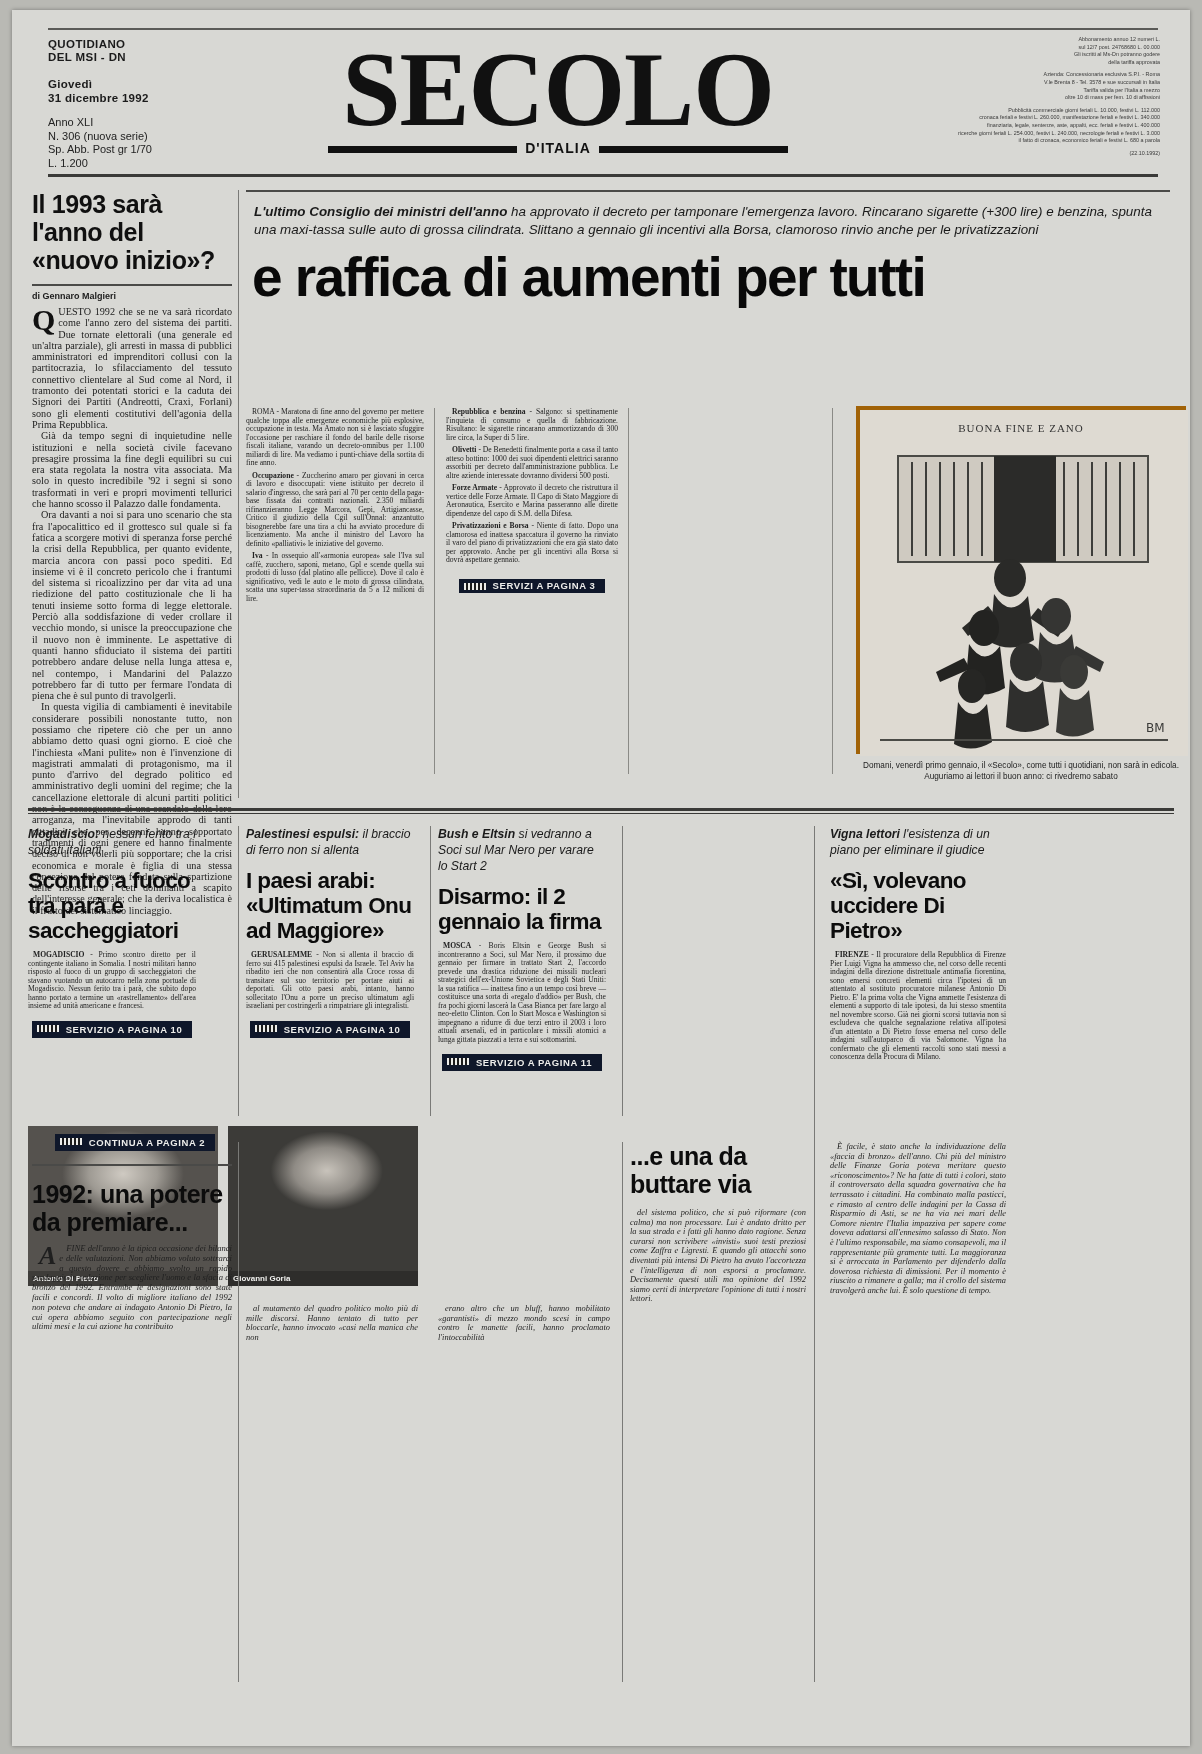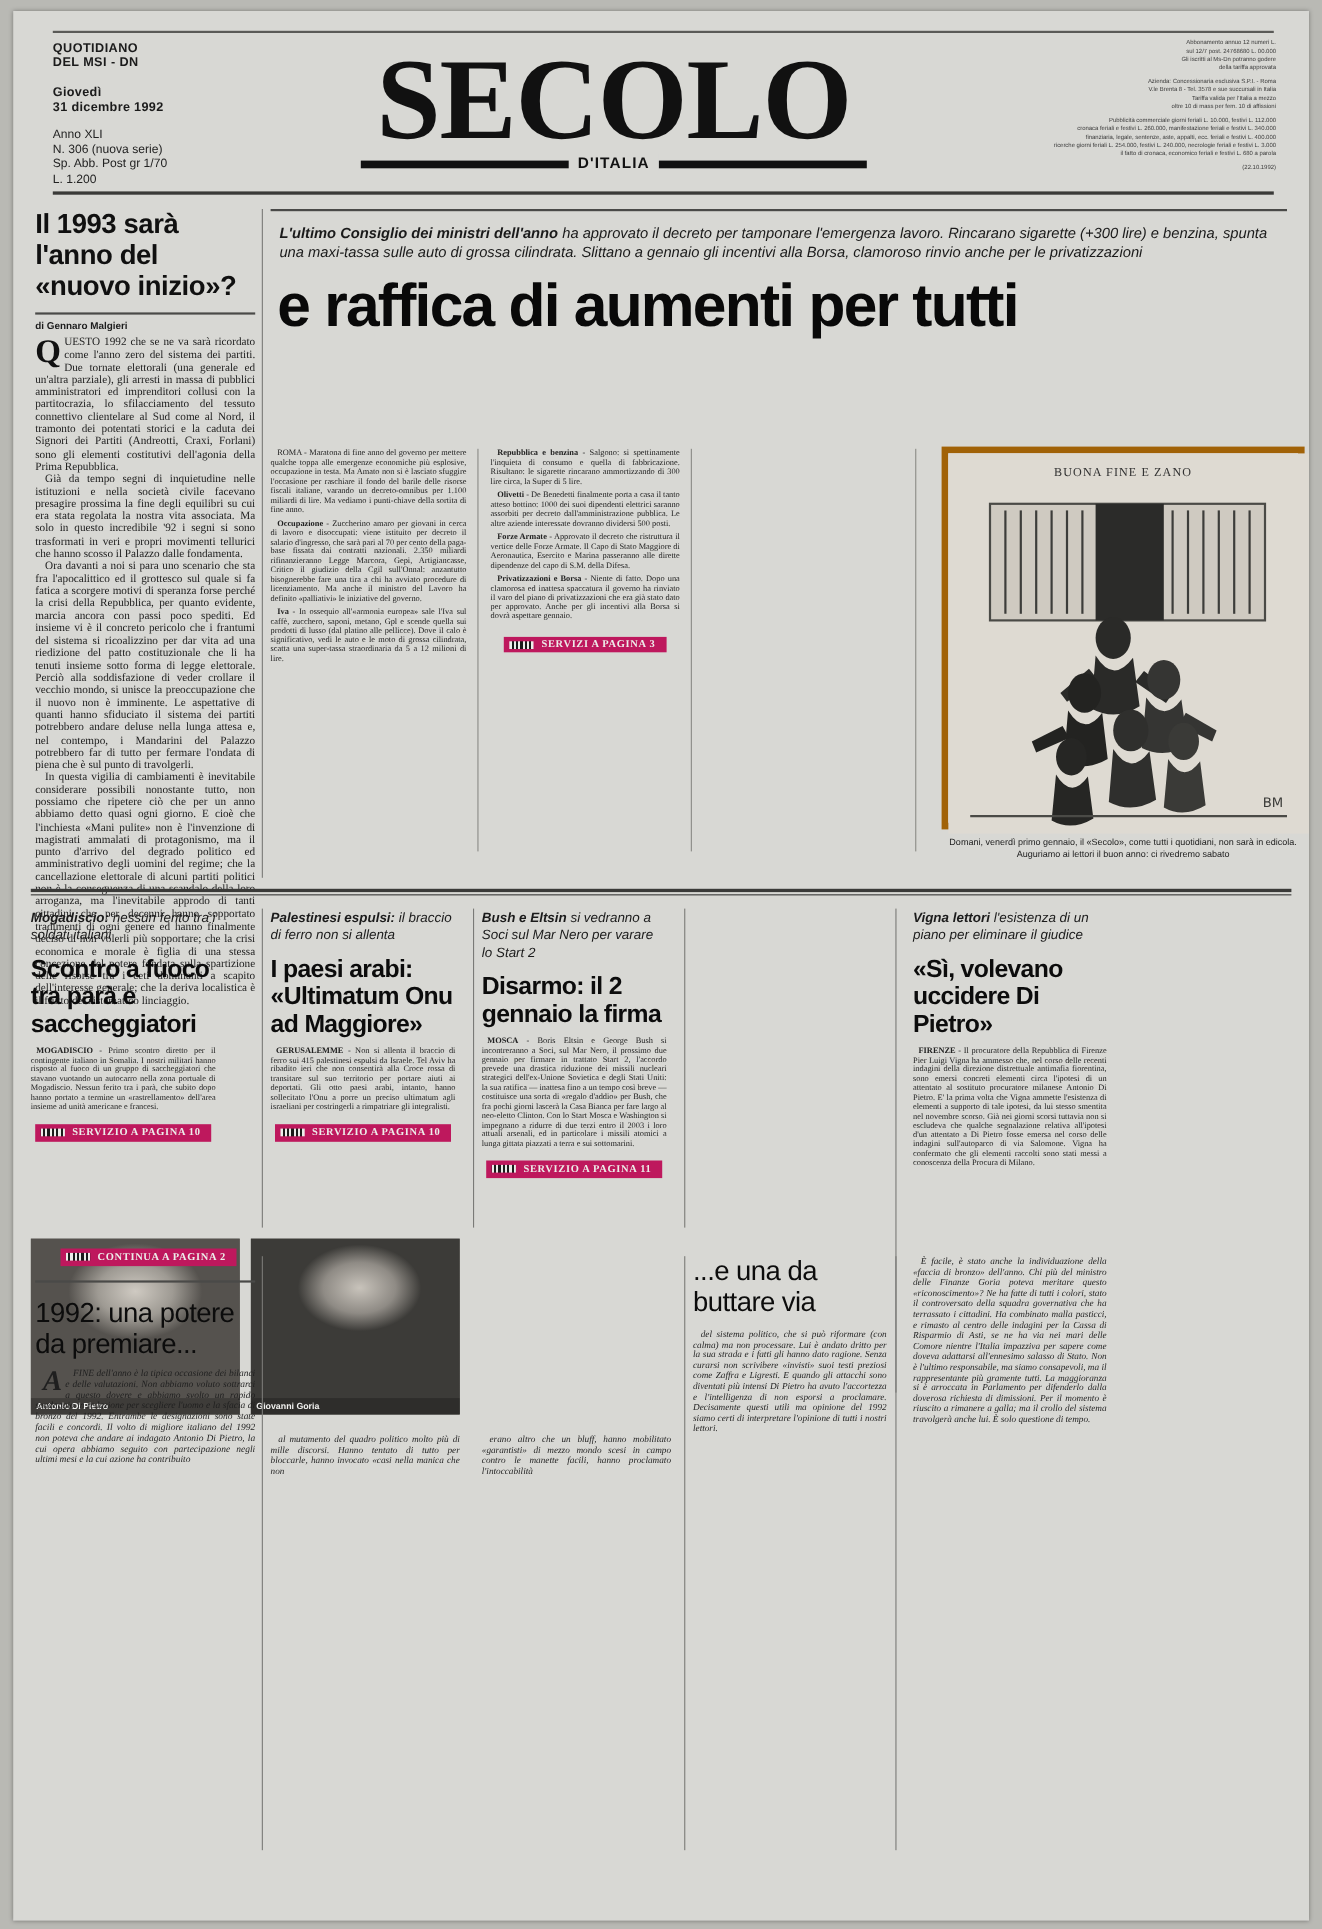--- a/index.html
+++ b/index.html
@@ -88,35 +88,35 @@
   .news-area { position:absolute; left:218px; top:218px; width:924px; height:390px; }
   .ncol { position:absolute; top:0; width:178px; font-size:7.6px; line-height:8.5px;
           text-align:justify; color:#222; }
   .ncol p { margin:0 0 4px 0; text-indent:6px; }
   .ncol .sub { font-weight:bold; }
   .vr { position:absolute; top:0; width:1px; height:366px; background:#8a8a86; }
 
   
   .cartoon {
     position:absolute; left:610px; top:-2px; width:330px; height:348px;
-    background:#dedad2; border:6px solid #a16207;
+    background:#dedad2; border:4px solid #a16207;
   }
   .cartoon .ctitle {
     position:absolute; left:0; top:12px; width:100%; text-align:center;
     font-family:"Liberation Serif", serif; font-size:11px; letter-spacing:1px; color:#333;
   }
   .cart-cap {
     position:absolute; left:610px; top:352px; width:330px;
     font-family:"Liberation Sans", sans-serif; font-size:8.2px; line-height:11px;
     color:#1d1d1d; text-align:center;
   }
 
   .badge {
-    display:inline-block; background:#be185d; color:#ededea;
-    font-family:Liberation Serif, serif; font-weight:bold; font-size:9.5px;
+    display:inline-block; background:#0f172a; color:#ededea;
+    font-family:Liberation Sans, sans-serif; font-weight:bold; font-size:9.5px;
     letter-spacing:.6px; padding:3px 10px 3px 34px; position:relative;
   }
   .badge::before {
     content:""; position:absolute; left:5px; top:4px; width:22px; height:7px;
     background:repeating-linear-gradient(90deg,#ededea 0 2px,#1b1b1b 2px 4px);
   }
 
   
   .sec-rule { position:relative; margin-top:8px; }
   .sec-rule .r1 { height:3px; background:#3a3a38; }
@@ -135,21 +135,21 @@
     font-size:22.5px; line-height:25px; letter-spacing:-.6px; color:#0c0c0c;
     margin-top:10px;
   }
   .fbody { font-size:7.6px; line-height:8.5px; text-align:justify; color:#222; margin-top:8px; }
   .fbody p { margin:0; text-indent:5px; }
   .fbody .src { font-weight:bold; }
 
   
   .bottom { position:relative; margin-top:6px; height:400px; }
   .b-head {
-    font-family:"Liberation Sans", sans-serif; font-weight:normal;
+    font-family:"Liberation Sans", sans-serif; font-weight:bold;
     font-size:25px; line-height:28px; letter-spacing:-.5px; color:#0c0c0c;
   }
   .b-body { font-size:8.6px; line-height:9.8px; text-align:justify; color:#1f1f1f; margin-top:8px; font-style:italic; }
   .b-body p { margin:0; text-indent:7px; }
   .b-dropcap { float:left; font-family:"Liberation Serif", serif; font-weight:bold; font-size:26px; line-height:21px; padding:1px 3px 0 0; }
 
   .photo { position:absolute; background:#6d6d68; overflow:hidden; }
   .photo .pcap {
     position:absolute; left:0; bottom:0; width:100%;
     font-family:"Liberation Sans", sans-serif; font-weight:bold; font-size:8px;

